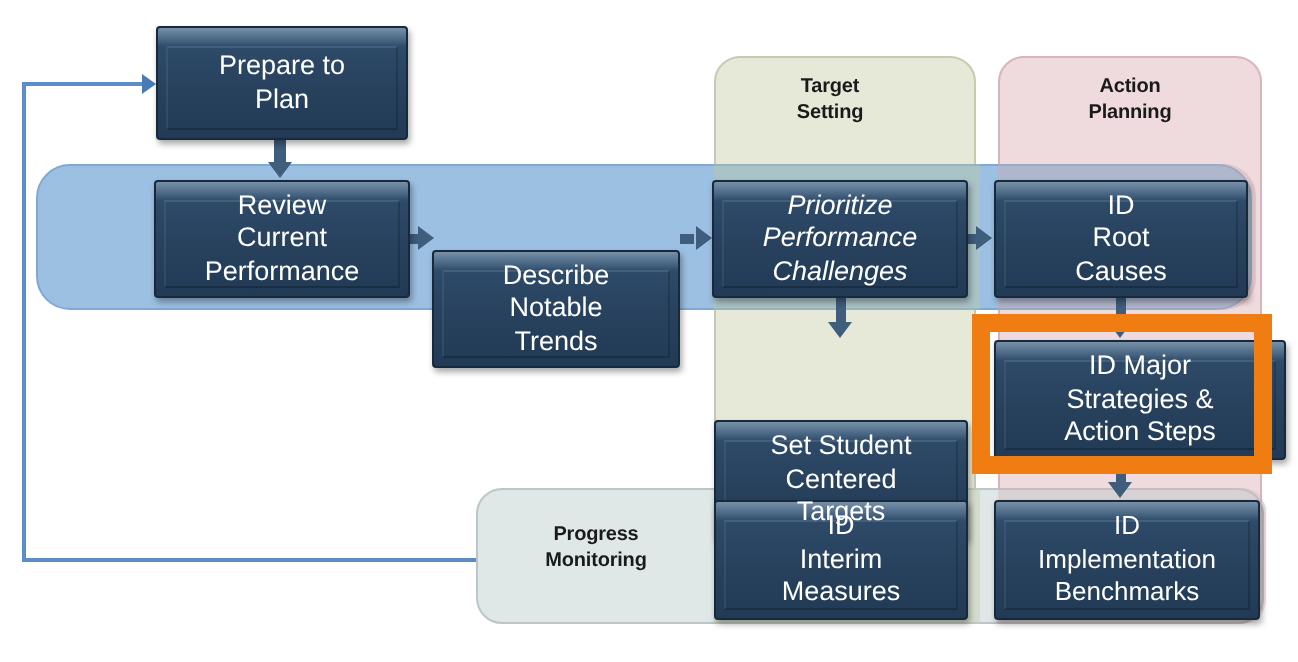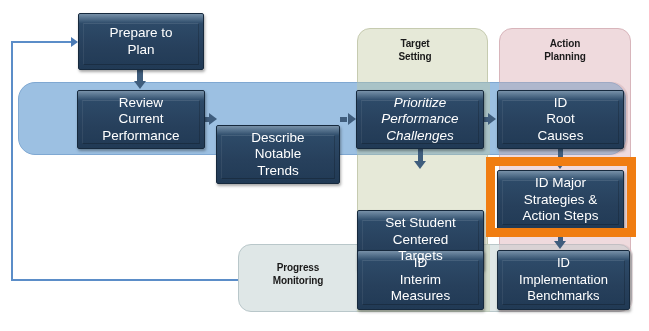--- a/index.html
+++ b/index.html
@@ -134,21 +134,21 @@
   }
   .node .txt { position: relative; z-index: 2; padding: 0 3px; }
 
   
   #node-prepare-to-plan      { left: 78px;  top: 13px;  width: 126px; height: 57px; }
   #node-review-current-performance { left: 77px; top: 90px; width: 128px; height: 59px; }
   #node-describe-notable-trends    { left: 216px; top: 90px; width: 124px; height: 59px; margin-top: 35px; }
   #node-prioritize-performance-challenges { left: 356px; top: 90px; width: 128px; height: 59px; font-style: italic; }
   #node-id-root-causes       { left: 497px; top: 90px; width: 127px; height: 59px; }
   #node-set-student-centered-targets { left: 357px; top: 170px; width: 127px; height: 60px; margin-top: 40px; }
-  #node-id-major-strategies  { left: 497px; top: 170px; width: 127px; height: 60px; }
+  #node-id-major-strategies  { left: 497px; top: 170px; width: 146px; height: 60px; }
   #node-id-interim-measures  { left: 357px; top: 250px; width: 127px; height: 60px; }
   #node-id-implementation-benchmarks { left: 497px; top: 250px; width: 133px; height: 60px; }
   #node-id-implementation-benchmarks .txt { font-size: 13px; }
 
   
   #highlight-id-major-strategies {
     position: absolute;
     left: 486px; top: 157px;
     width: 150px; height: 80px;
     border: 9px solid #f07d11;

